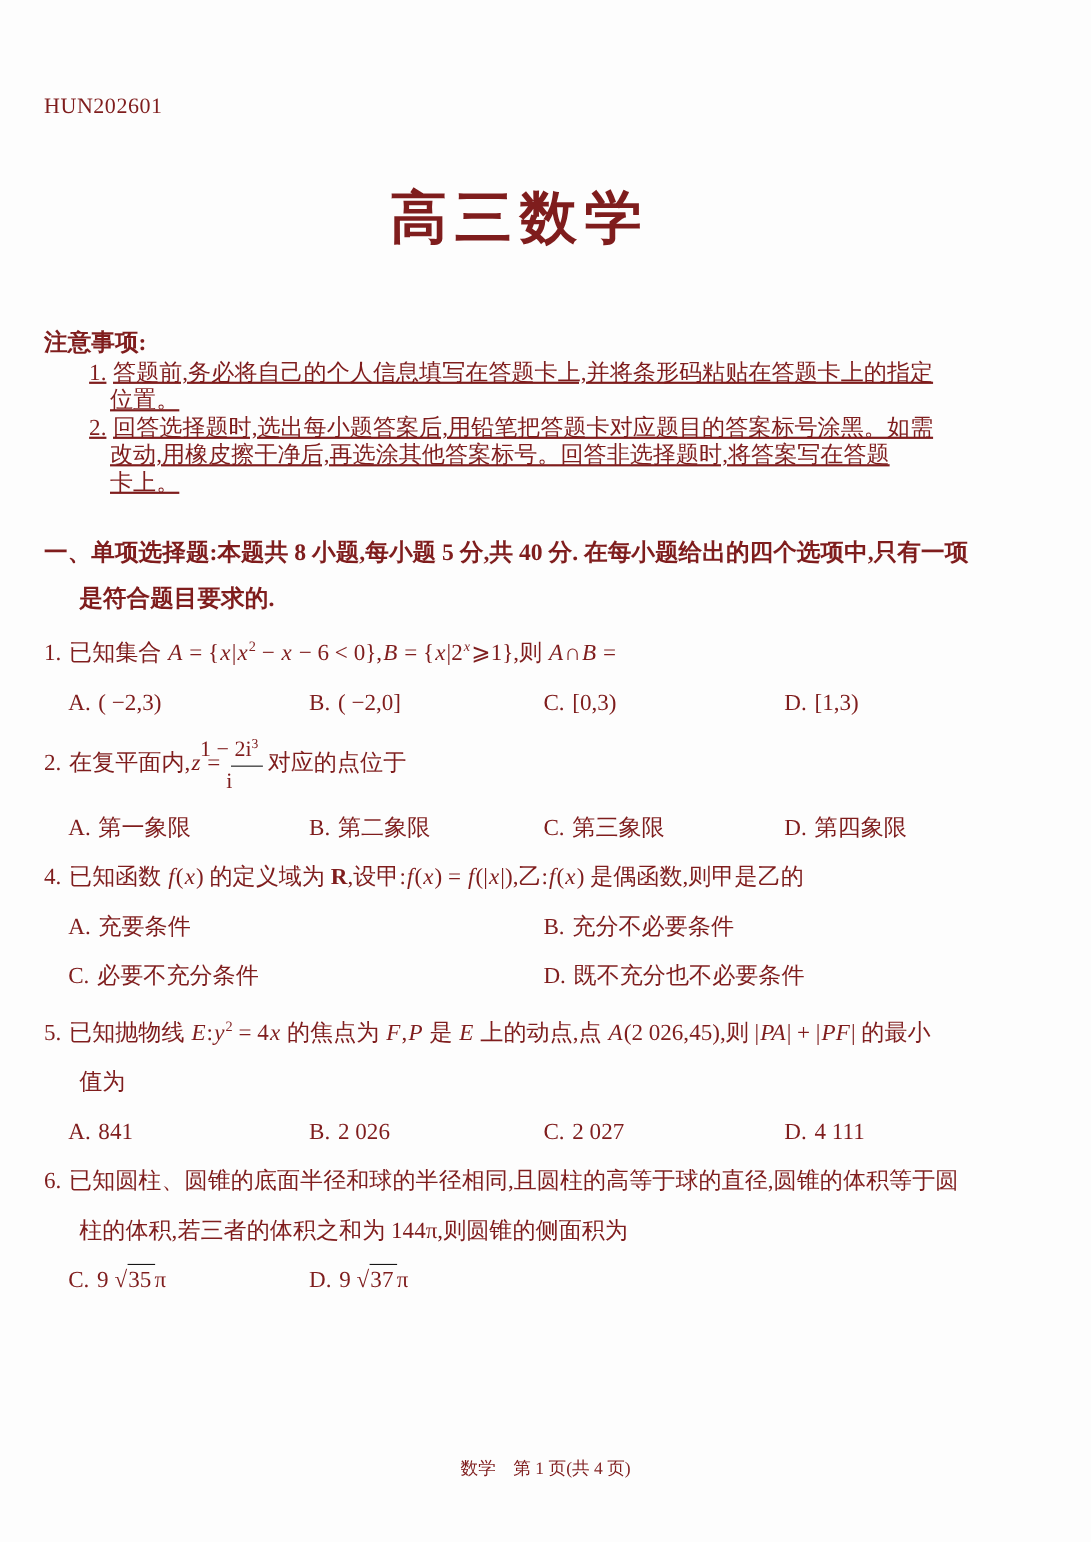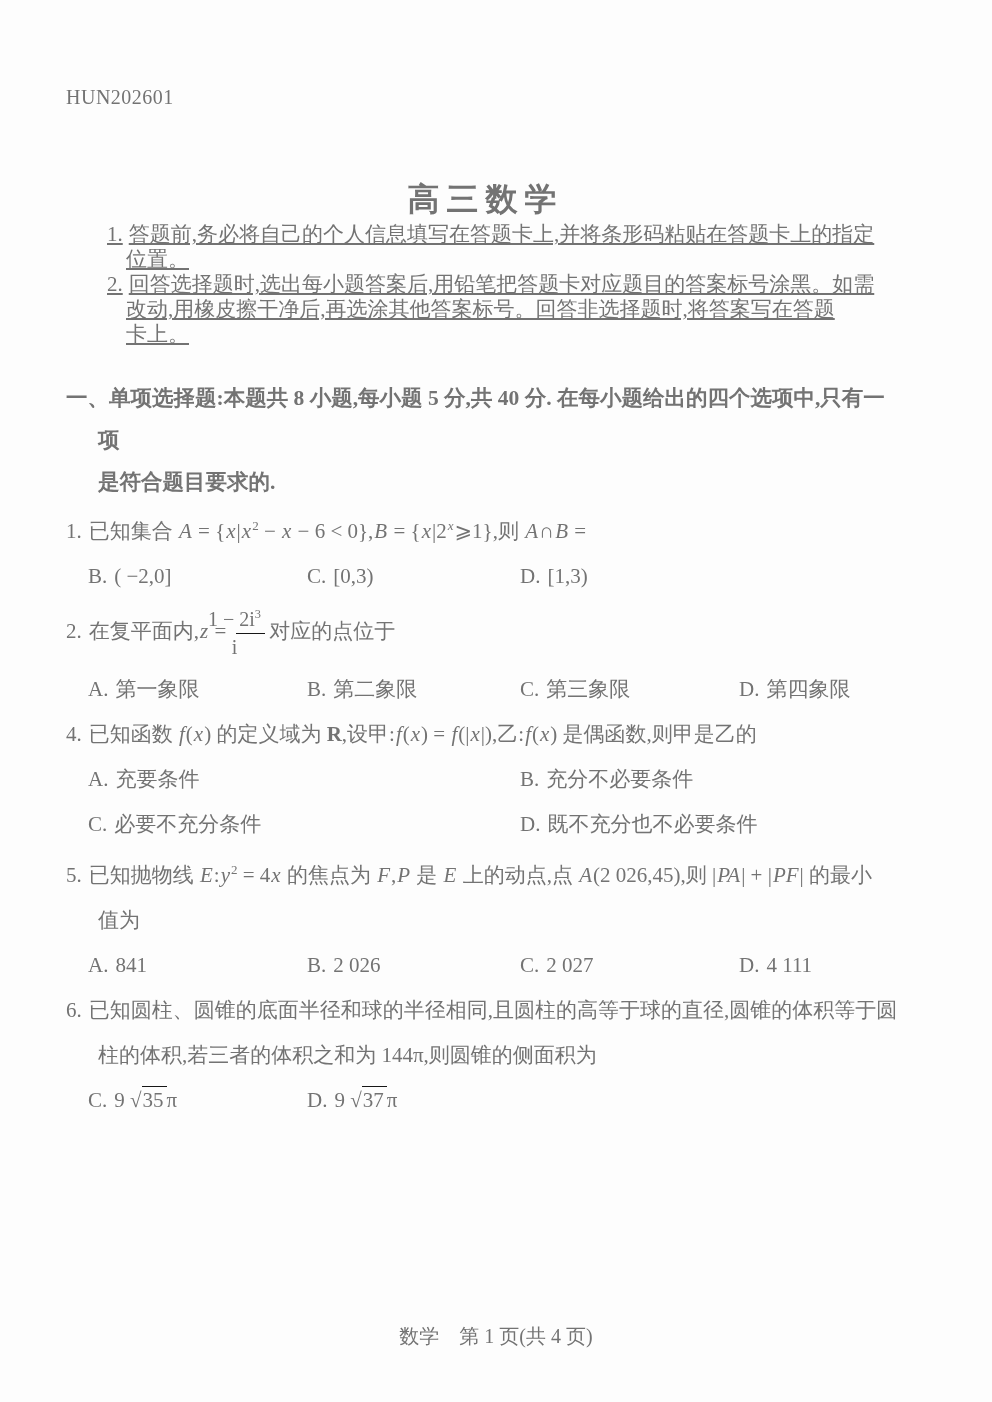--- a/index.html
+++ b/index.html
@@ -1,30 +1,30 @@
 <!DOCTYPE html>
 <html><head>
 <meta charset="utf-8">
 <style>
   html,body { margin:0; padding:0; background:#ffffff; }
   .page {
     position:relative;
     width:992px; height:1402px;
     box-sizing:border-box;
     background:#fdfdfd;
-    color:#737373;
+    color:#7f1d1d;
     font-family:"Liberation Serif","DejaVu Serif",serif;
     font-size:21px;
-    padding:84px 87px 0 66px;
+    padding:84px 87px 0 40px;
     overflow:hidden;
   }
   .paper-code { font-size:20px; line-height:26px; letter-spacing:0.5px; }
   .exam-title {
     margin:66px 0 0; text-align:center;
-    font-size:32px; font-weight:bold; letter-spacing:7px; line-height:46px;
+    font-size:52px; font-weight:bold; letter-spacing:7px; line-height:46px;
   }
   .notice-heading { margin-top:74px; font-weight:bold; font-size:21.5px; line-height:30px; }
   .notice-item { line-height:25px; padding-left:60px; text-indent:-19px;text-decoration:underline; }
   .notice-num { margin-right:6px; }
   .section-heading {
     margin-top:30px; font-weight:bold; font-size:21.5px;
     line-height:42px; padding-left:32px; text-indent:-32px;
   }
   .question { margin:0; }
   .q-stem { line-height:45px; padding-left:32px; text-indent:-32px; }
@@ -38,50 +38,52 @@
   .frac {
     display:inline-block; vertical-align:middle; text-align:center;
     margin:8px 4px; font-size:20px; line-height:1.15;
   }
   .fnum { display:block; padding:0 4px 2px; border-bottom:1.7px solid #161616; }
   .fden { display:block; padding-top:2px; }
   .sqrt { white-space:nowrap; }
   .rad  { border-top:1.7px solid #161616; padding:1px 3px 0 1px; }
   .page-footer {
     position:absolute; left:0; right:0; bottom:52px;
-    text-align:center; font-size:20px; line-height:28px;
+    text-align:center; font-size:16px; line-height:28px;
   }
 </style>
 </head>
 <body>
 
 <div class="page">
   <div class="paper-code">HUN202601</div>
   <h1 class="exam-title">高三数学</h1>
 
   <div>
+    <div class="notice-heading">注意事项:</div>
     <div>
   <div class="notice-item">
     <span class="notice-num">1.</span><span class="notice-text">答题前,务必将自己的个人信息填写在答题卡上,并将条形码粘贴在答题卡上的指定<br>位置。</span>
   </div>
 
   <div class="notice-item">
     <span class="notice-num">2.</span><span class="notice-text">回答选择题时,选出每小题答案后,用铅笔把答题卡对应题目的答案标号涂黑。如需<br>改动,用橡皮擦干净后,再选涂其他答案标号。回答非选择题时,将答案写在答题<br>卡上。</span>
   </div>
 </div>
   </div>
 
   <div class="section-heading">一、单项选择题:本题共 8 小题,每小题 5 分,共 40 分. 在每小题给出的四个选项中,只有一项<br>是符合题目要求的.</div>
 
   <div>
   <div class="question">
     <div class="q-stem">
       <span class="q-num">1.</span><span class="q-stem-text">已知集合 <i>A</i> = {<i>x</i>|<i>x</i><sup>2</sup> − <i>x</i> − 6 &lt; 0},<i>B</i> = {<i>x</i>|2<sup><i>x</i></sup>⩾1},则 <i>A</i>∩<i>B</i> =</span>
     </div>
     <div class="options four-col">
+          <span class="option"><span class="opt-label">A.</span>( −2,3)</span>
           <span class="option"><span class="opt-label">B.</span>( −2,0]</span>
           <span class="option"><span class="opt-label">C.</span>[0,3)</span>
           <span class="option"><span class="opt-label">D.</span>[1,3)</span>
         </div>
   </div>
 
   <div class="question">
     <div class="q-stem">
       <span class="q-num">2.</span><span class="q-stem-text">在复平面内,<i>z</i> = <span class="frac"><span class="fnum">1 − 2i<sup>3</sup></span><span class="fden">i</span></span>对应的点位于</span>
     </div>

